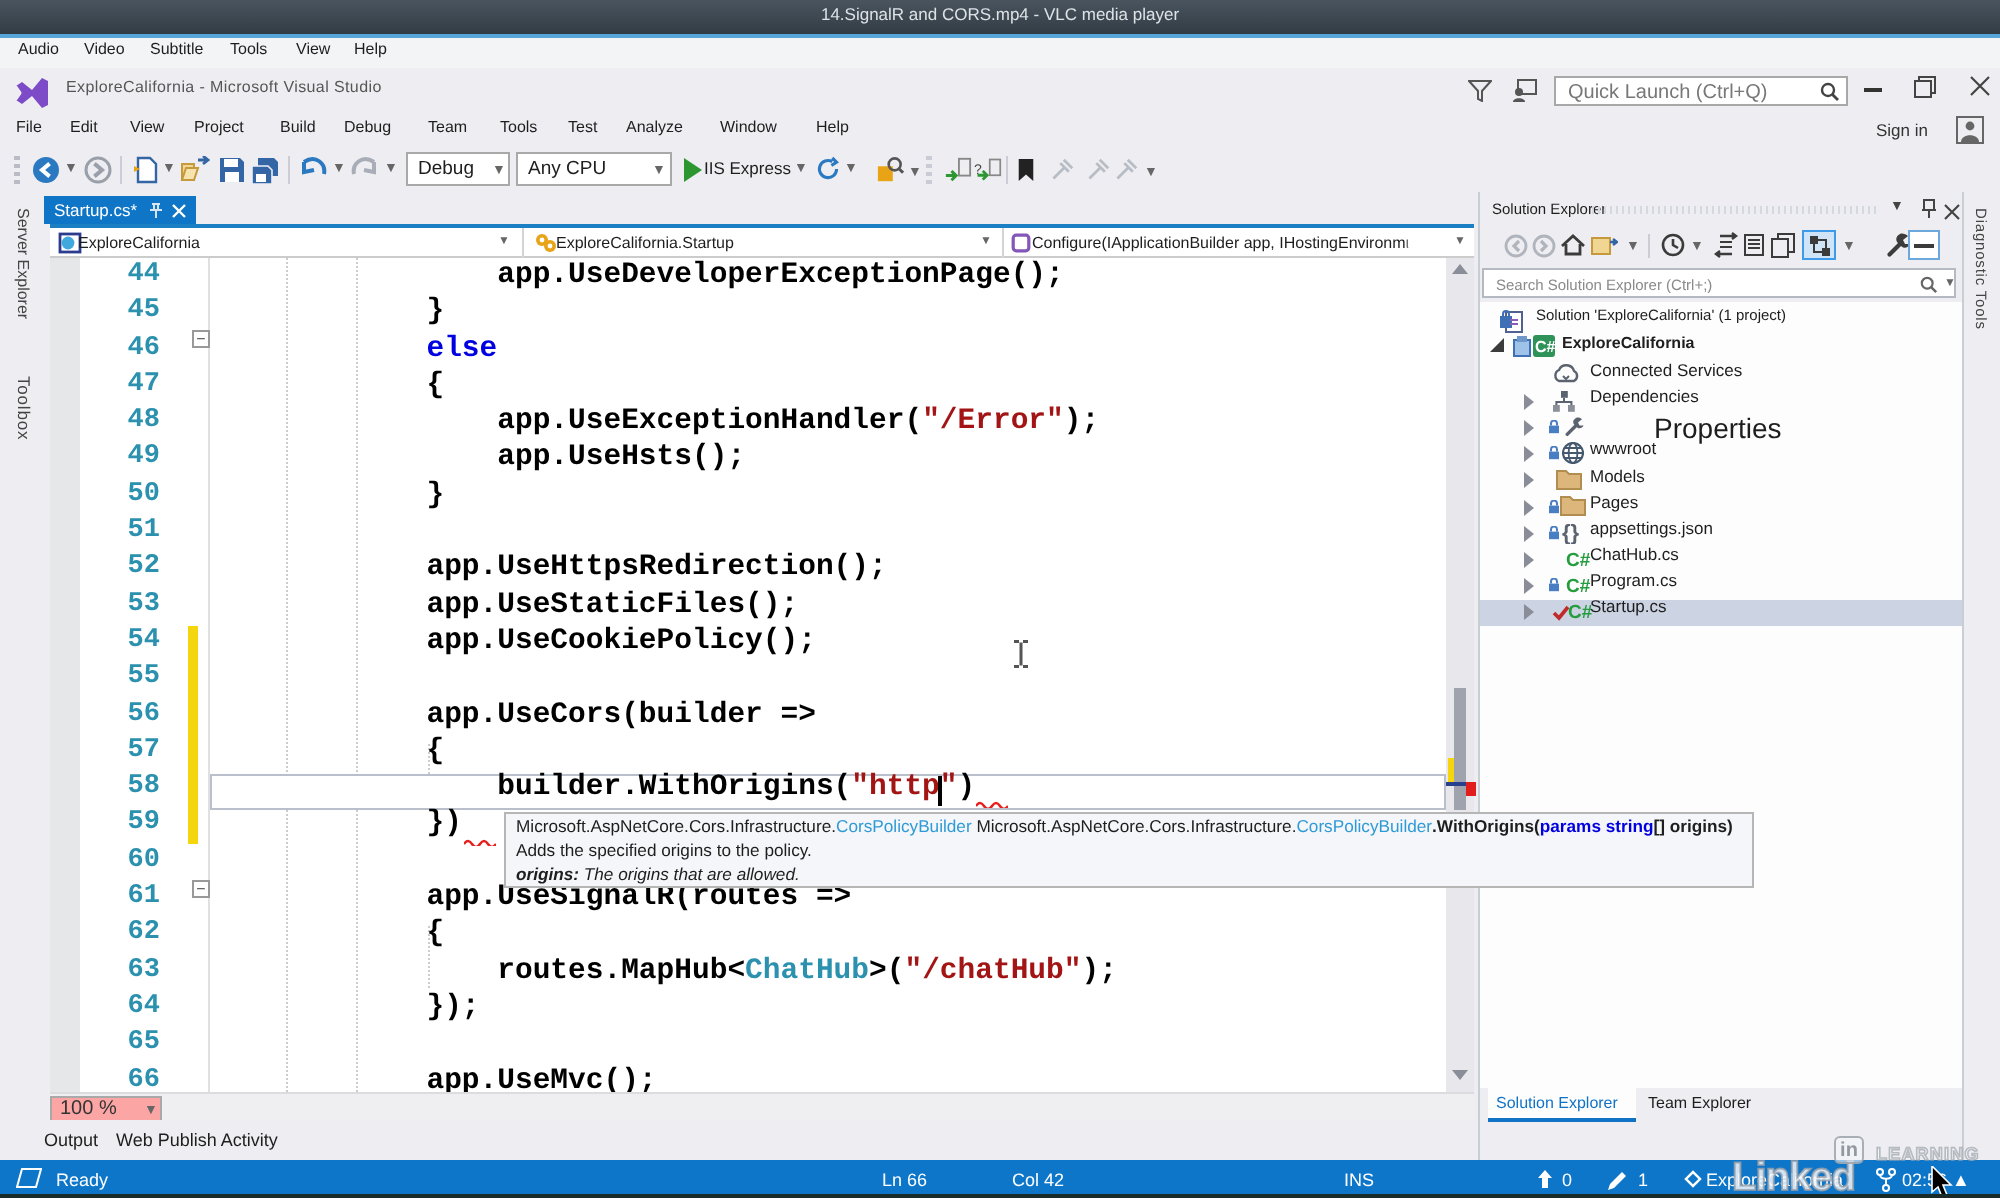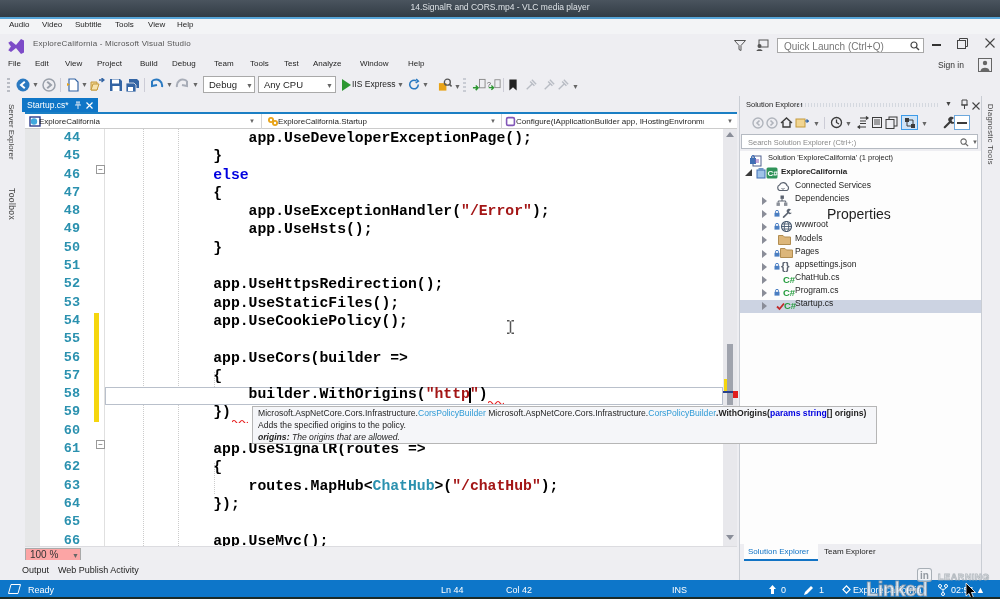--- a/index.html
+++ b/index.html
@@ -520,21 +520,21 @@
 
 <div class="abs" style="left:982px;top:96px;width:18px;height:484px;background:#eeeef2;">
   <span class="vtext abs" style="left:4px;top:8px;font-size:7.5px;">Diagnostic Tools</span>
 </div>
 
 <div class="abs" id="statusbar" style="left:0;top:580px;width:1000px;height:19px;background:#0d76c9;color:#fff;font-size:9px;">
   <svg class="abs" style="left:8px;top:4px;" width="13" height="10" viewBox="0 0 13 10">
       <path d="M3 0.5 H12.5 L10 9.5 H0.5 Z" fill="none" stroke="#fff"></path>
     </svg>
   <span class="abs" style="left:28px;top:5px;">Ready</span>
-  <span class="abs" style="left:441px;top:5px;">Ln 44</span>
+  <span class="abs" style="left:441px;top:5px;">Ln 66</span>
   <span class="abs" style="left:506px;top:5px;">Col 42</span>
   <span class="abs" style="left:570px;top:17px;">Ch 42</span>
   <span class="abs" style="left:672px;top:5px;">INS</span>
   <svg class="abs" style="left:768px;top:4px;" width="9" height="11" viewBox="0 0 9 11">
       <path d="M4.5 1 L8 5 H6 V10 H3 V5 H1 Z" fill="#fff"></path>
     </svg>
     <span class="abs" style="left:781px;top:5px;">0</span>
   <svg class="abs" style="left:803px;top:5px;" width="11" height="11" viewBox="0 0 11 11">
       <path d="M1 10 L2 7 L8 1 L10 3 L4 9 Z" fill="#fff"></path>
     </svg>

